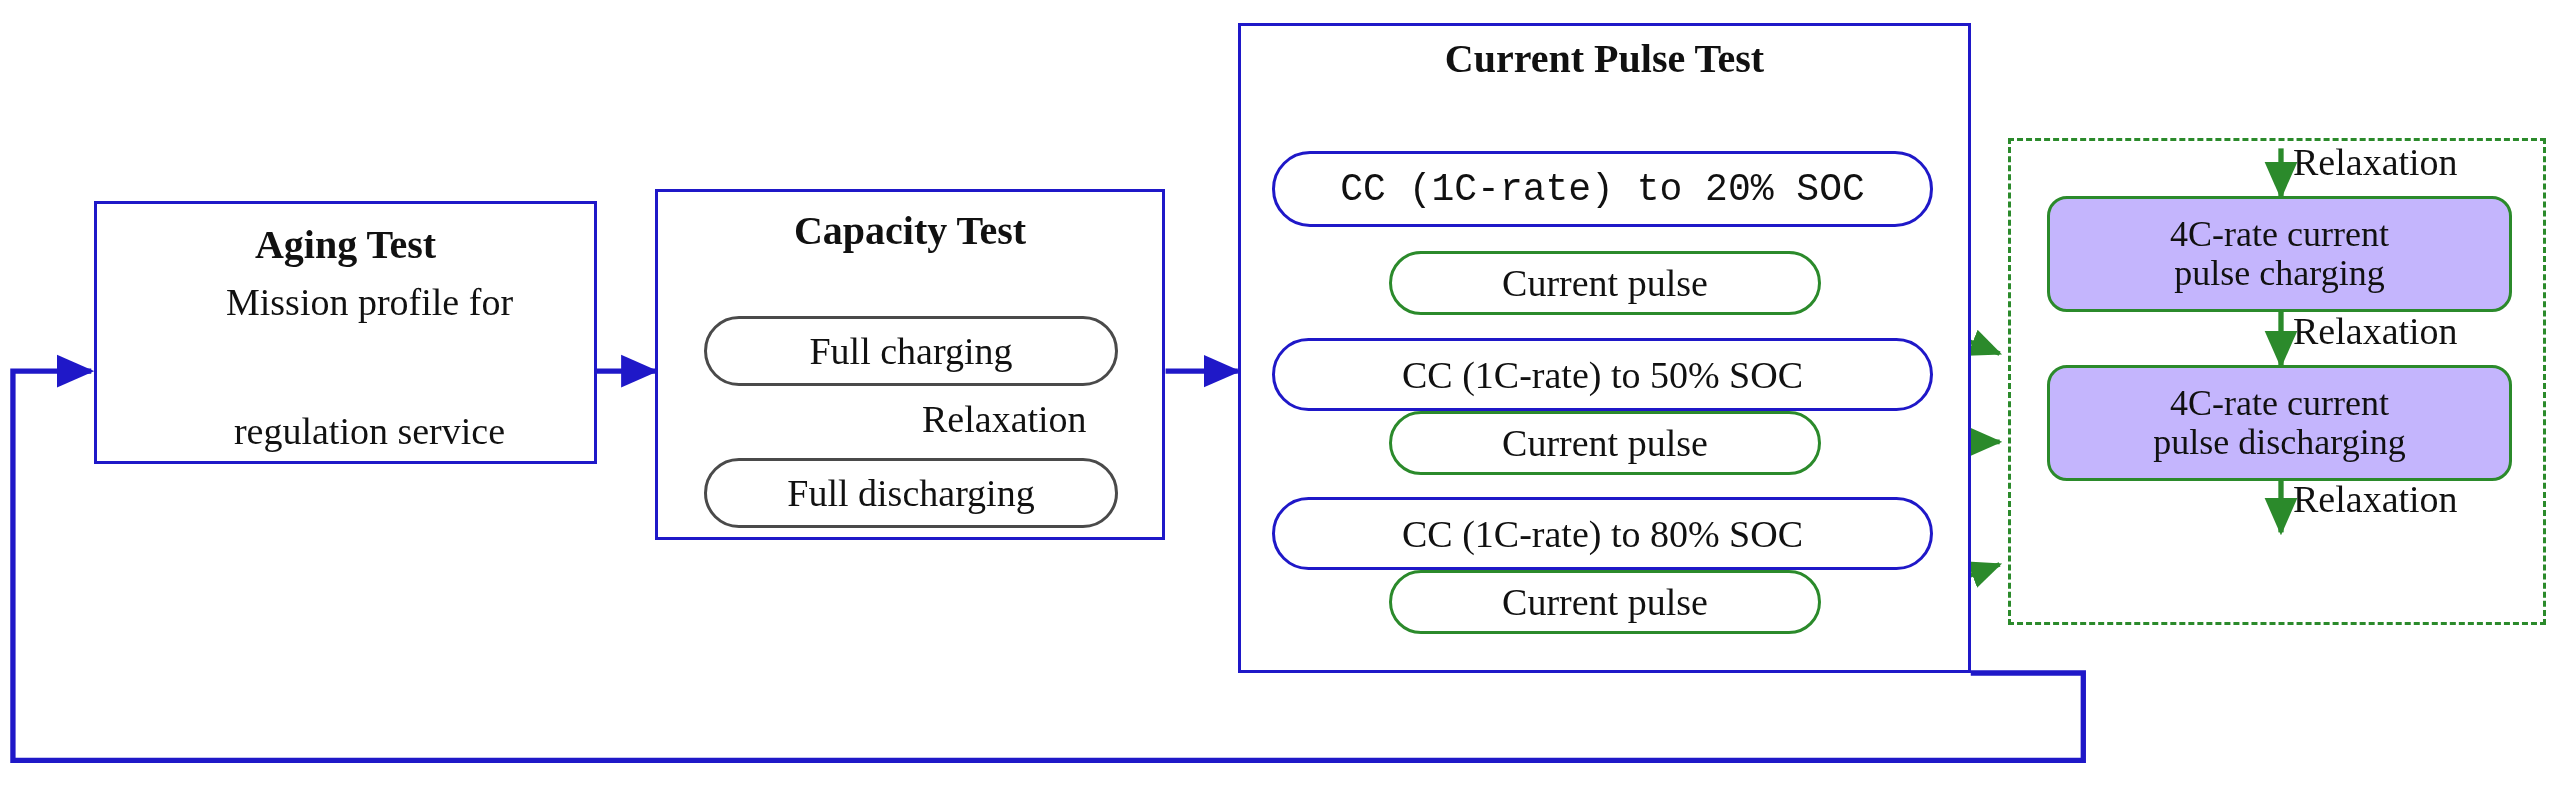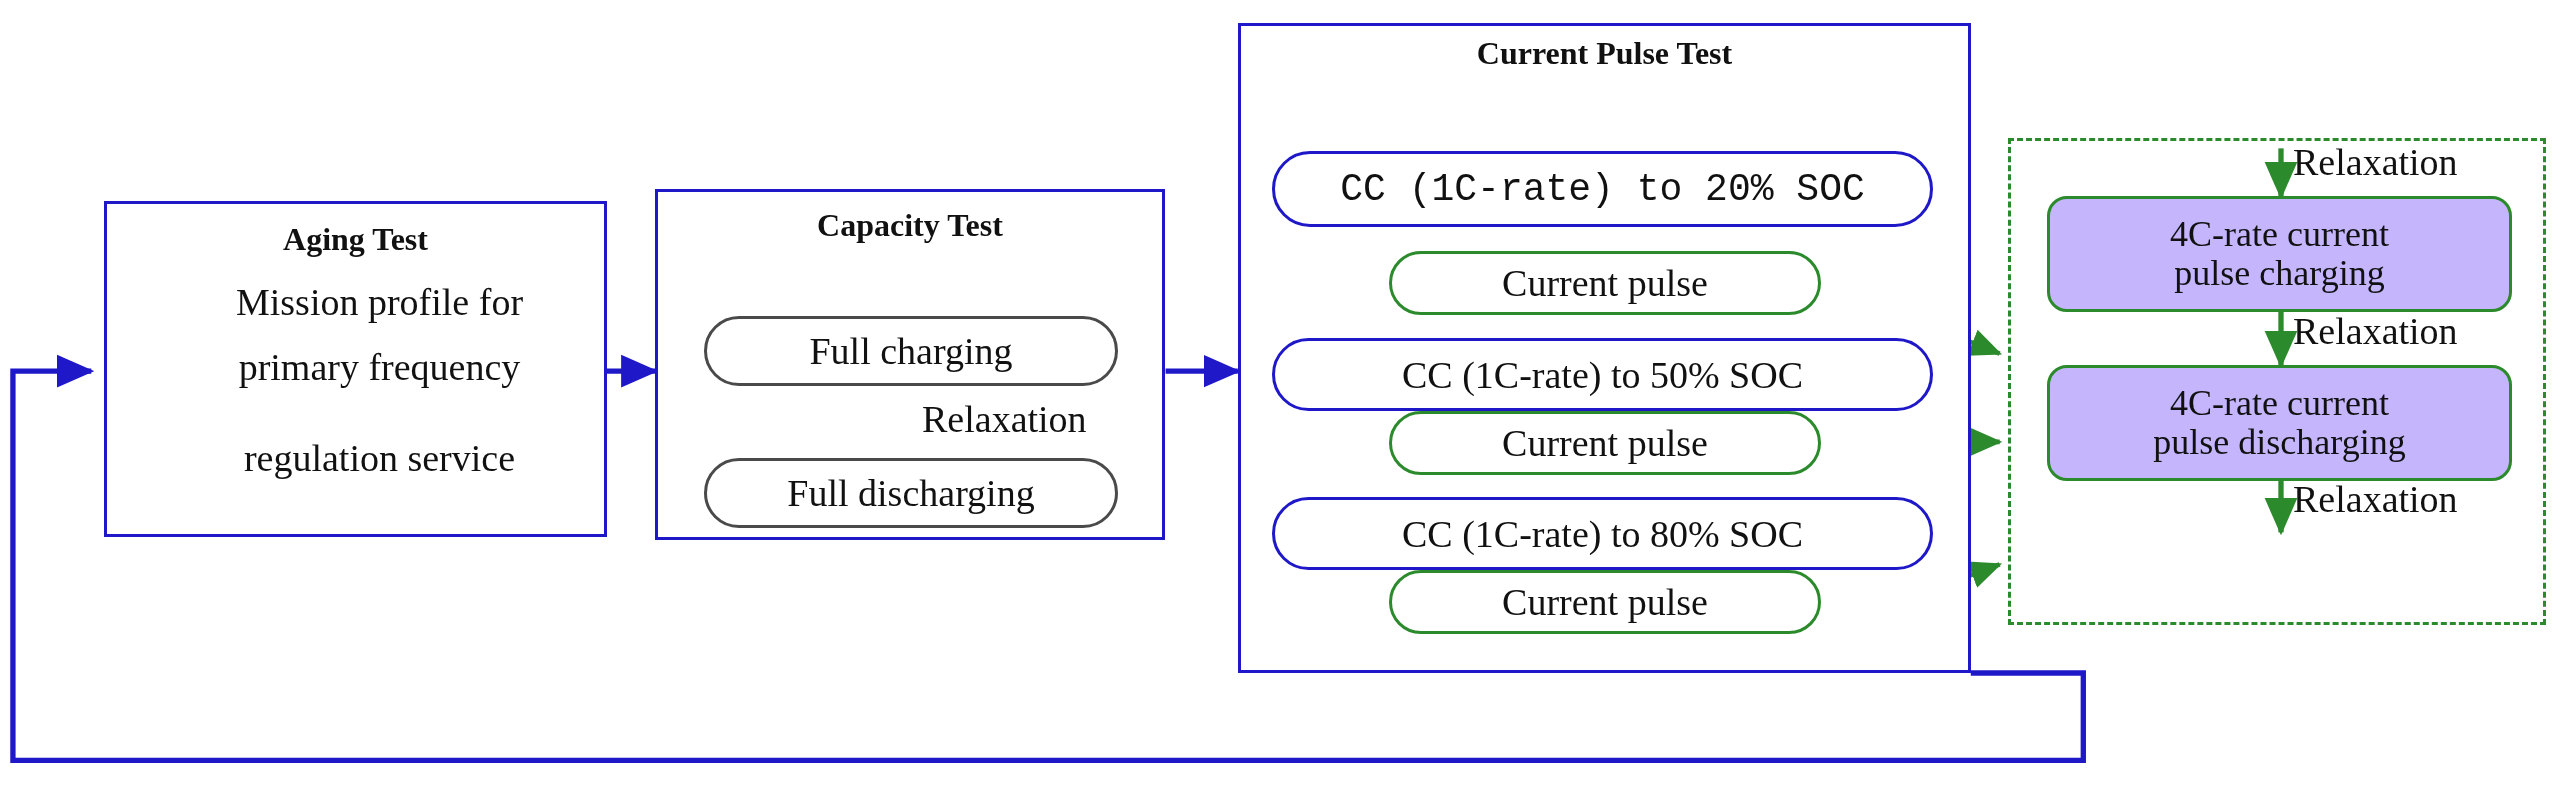--- a/index.html
+++ b/index.html
@@ -87,21 +87,21 @@
     line-height: 1.08;
   }
 
   
   .edge-label {
     position: absolute;
     white-space: nowrap;
   }
   .t48 { font-size: 36px; }
   .t50 { font-size: 38px; }
-  .t52 { font-size: 32px; }
+  .t52 { font-size: 40px; }
 </style>
 </head>
 <body>
 
 <div id="stage">
 
   <svg id="wires" viewBox="0 0 3388 1044" width="2576" height="794">
     <defs>
       <marker id="ah-blue" viewBox="0 0 10 10" refX="9.2" refY="5" markerWidth="7" markerHeight="7" orient="auto-start-reverse">
         <path d="M0,0.6 L10,5 L0,9.4 z" fill="#1f18c8"></path>
@@ -129,25 +129,24 @@
 
     <path d="M2395,371 L2630,465" fill="none" stroke="#2b8a2b" stroke-width="6" marker-end="url(#ah-green)"></path>
     <path d="M2395,581 L2630,581" fill="none" stroke="#2b8a2b" stroke-width="6" marker-end="url(#ah-green)"></path>
     <path d="M2395,830 L2630,742" fill="none" stroke="#2b8a2b" stroke-width="6" marker-end="url(#ah-green)"></path>
 
     <path d="M3000,195 L3000,258" fill="none" stroke="#2b8a2b" stroke-width="7" marker-end="url(#ah-green)"></path>
     <path d="M3000,410 L3000,480" fill="none" stroke="#2b8a2b" stroke-width="7" marker-end="url(#ah-green)"></path>
     <path d="M3000,632 L3000,700" fill="none" stroke="#2b8a2b" stroke-width="7" marker-end="url(#ah-green)"></path>
   </svg>
 
-  <div class="frame" style="left:104px; top:201px; width:503px; height:336px;">
+  <div class="frame" style="left:94px; top:201px; width:503px; height:263px;">
     <div class="frame-title t52" style="top:16.7px;">Aging Test</div>
     <div class="body-line t50" style="top:76px;">Mission profile for</div>
-    <div class="body-line t50" style="top:141px;">primary frequency</div>
-    <div class="body-line t50" style="top:205px;margin-top:27px;">regulation service</div>
+    <div class="body-line t50" style="top:205px;">regulation service</div>
   </div>
 
   <div class="frame" style="left:655px; top:189px; width:510px; height:351px;">
     <div class="frame-title t52" style="top:15px;">Capacity Test</div>
   </div>
 
   <div class="pill pill-grey t50" style="left:704px; top:316px; width:414px; height:70px;">Full charging</div>
 
   <div class="pill pill-grey t50" style="left:704px; top:458px; width:414px; height:70px;">Full discharging</div>
 

